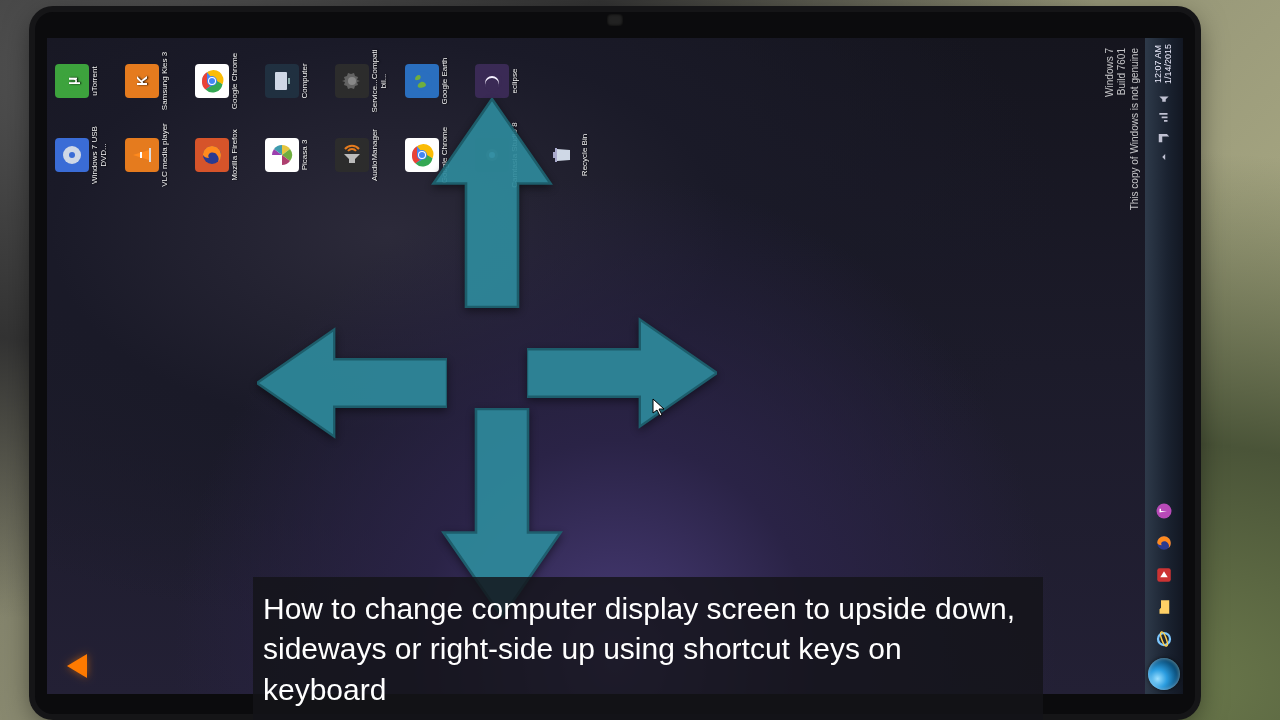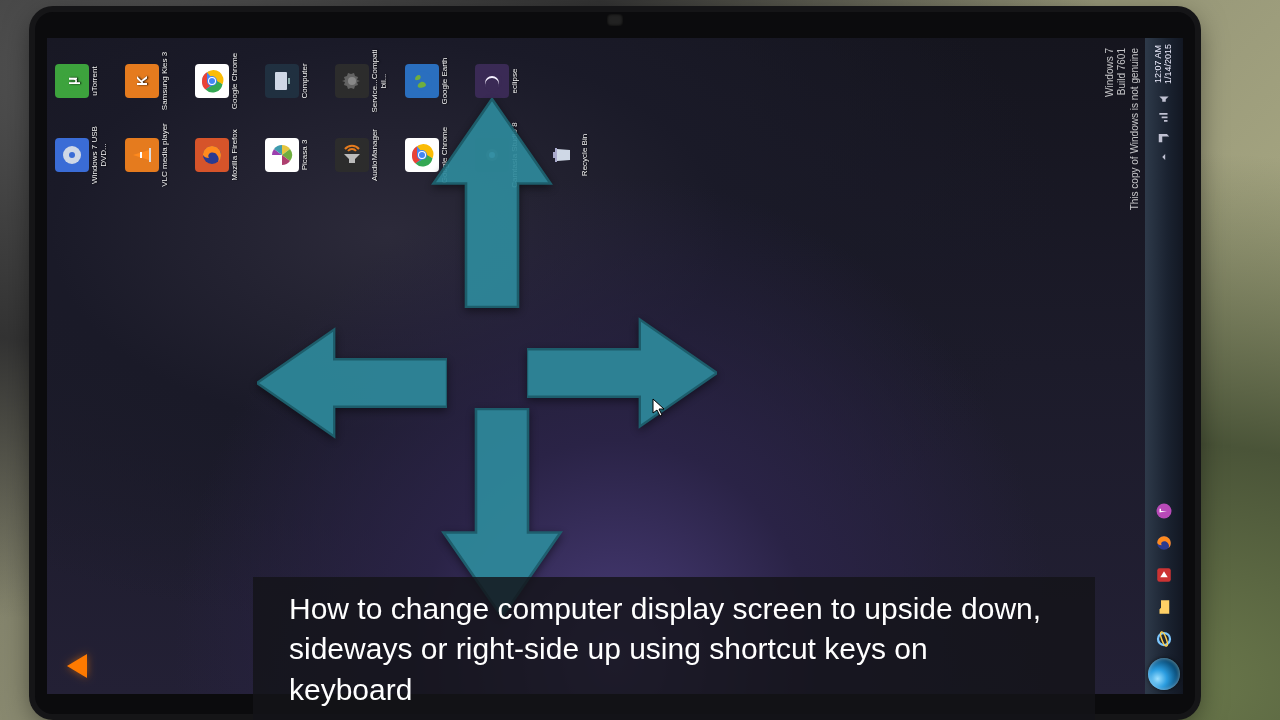--- a/index.html
+++ b/index.html
@@ -212,21 +212,21 @@
 
   .caption {
     position: absolute;
     left: 253px;
     bottom: 0;
     width: 770px;
     background: rgba(20,20,25,0.82);
     color: #fff;
     font-size: 30px;
     line-height: 1.35;
-    padding: 12px 36px 10px;
+    padding: 12px 10px 10px;
     font-family: Arial, sans-serif;
   }
 
   .watermark-logo {
     position: absolute;
     right: 55px;
     top: 28px;
     width: 190px;
     text-align: center;
     opacity: 0.38;

